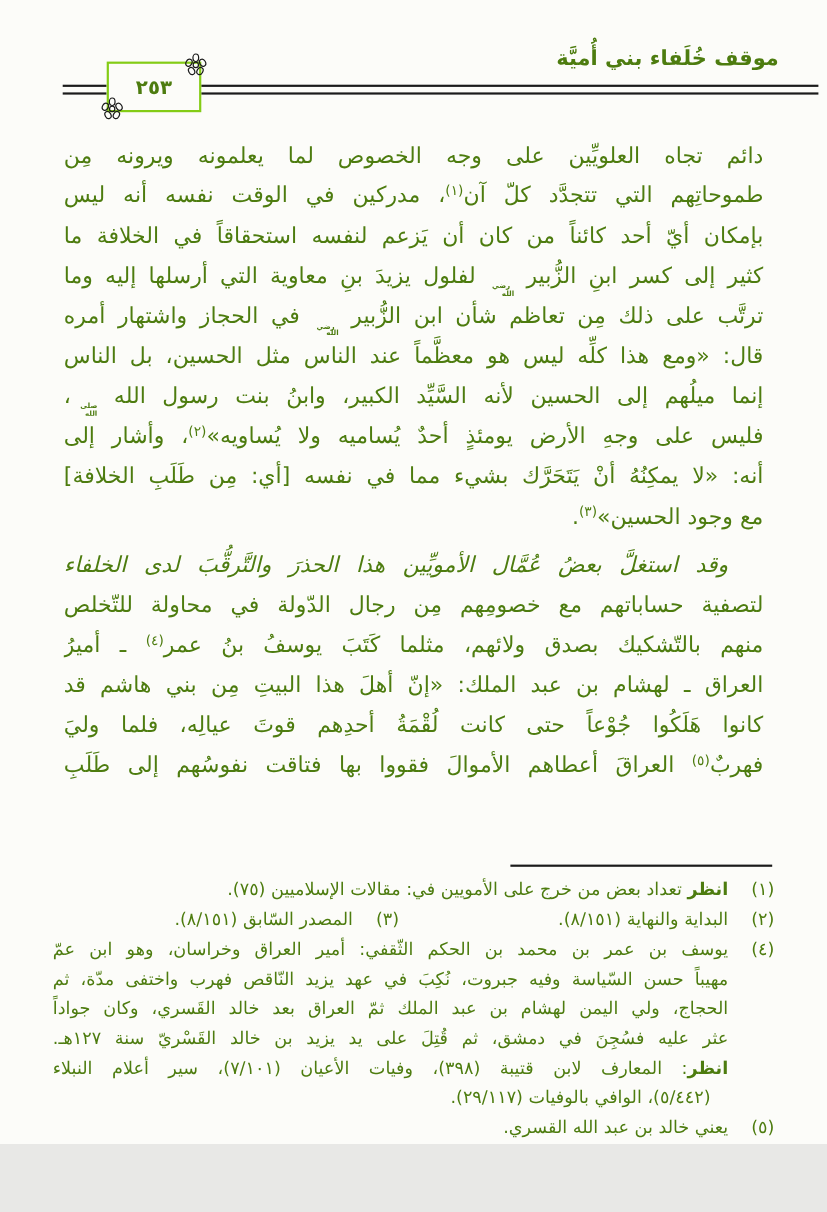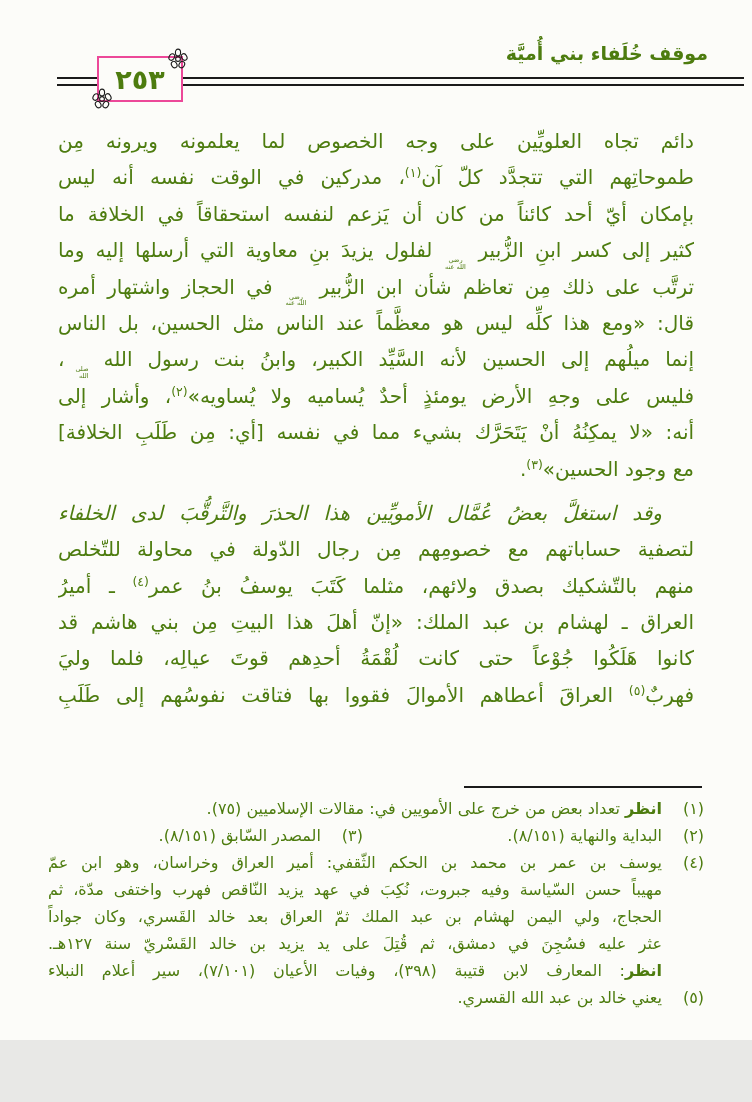--- a/index.html
+++ b/index.html
@@ -11,41 +11,41 @@
   
   .title{
     position:absolute; top:42px; right:44px;
     font-size:19px; font-weight:bold; letter-spacing:0;
   }
   .rule{height:5px; border-top:2.5px solid #1b1b1b; border-bottom:2px solid #1b1b1b;}
   .rule-main{position:absolute; top:77px; left:181px; right:8px;}
   .rule-left{position:absolute; top:77px; left:57px; width:40px;}
   .pagenum-box{
     position:absolute; top:56px; left:97px; width:82px; height:42px;
-    border:2px solid #ec4899; display:flex; align-items:center; justify-content:center;
-    font-size:27px; font-weight:bold; background:#fcfcf9;
+    border:2px solid #84cc16; display:flex; align-items:center; justify-content:center;
+    font-size:18px; font-weight:bold; background:#fcfcf9;
   }
   .flower{position:absolute; width:24px; height:24px;}
   .flower.tl{top:-11px; right:-9px;}   
   .flower.br{bottom:-11px; left:-9px;}
   
   .body-text{
     position:absolute; top:123px; right:58px; width:636px;
     font-size:20px;
   }
   .bline{
     height:36.4px; line-height:36.4px; overflow:hidden;
     text-align:justify; text-align-last:justify; text-justify:inter-word;
     white-space:normal;
   }
   .bline.noj{text-align:center; text-align-last:right;}
   sup.fnref{font-size:12.5px; line-height:0; vertical-align:7px; letter-spacing:-0.5px;}
   .honorific{
     display:inline-flex; flex-direction:column; align-items:center; justify-content:center;
-    font-size:6.5px; line-height:6.5px; font-weight:normal; width:24px;
+    font-size:6.5px; line-height:6.5px; font-weight:bold; width:24px;
     vertical-align:-5px; transform:translateY(0);
   }
   .b{font-weight:bold;}
   
   .fnsep{position:absolute; top:786px; right:50px; width:238px; border-top:2px solid #1b1b1b;}
   .footnotes{
     position:absolute; top:795px; right:48px; width:656px;
     font-size:16px;
   }
   .fn{display:flex;}
@@ -147,20 +147,21 @@
         </div>
       </div>
       <div class="fn">
         <div class="fn-num">(٤)</div>
         <div class="fn-body">
           <div class="fn-line"><span>يوسف بن عمر بن محمد بن الحكم الثّقفي: أمير العراق وخراسان، وهو ابن عمّ</span></div>
           <div class="fn-line"><span>مهيباً حسن السّياسة وفيه جبروت، نُكِبَ في عهد يزيد النّاقص فهرب واختفى مدّة، ثم</span></div>
           <div class="fn-line"><span>الحجاج، ولي اليمن لهشام بن عبد الملك ثمّ العراق بعد خالد القَسري، وكان جواداً</span></div>
           <div class="fn-line"><span>عثر عليه فسُجِنَ في دمشق، ثم قُتِلَ على يد يزيد بن خالد القَسْريّ سنة ١٢٧هـ.</span></div>
           <div class="fn-line"><span class="b">انظر</span><span>: المعارف لابن قتيبة (٣٩٨)، وفيات الأعيان (٧/١٠١)، سير أعلام النبلاء</span></div>
+          <div class="fn-line noj" style="padding-right: 16px;"><span>(٥/٤٤٢)، الوافي بالوفيات (٢٩/١١٧).</span></div>
         </div>
       </div>
       <div class="fn">
         <div class="fn-num">(٥)</div>
         <div class="fn-body">
           <div class="fn-line noj"><span>يعني خالد بن عبد الله القسري.</span></div>
         </div>
       </div>
     </div>
 

